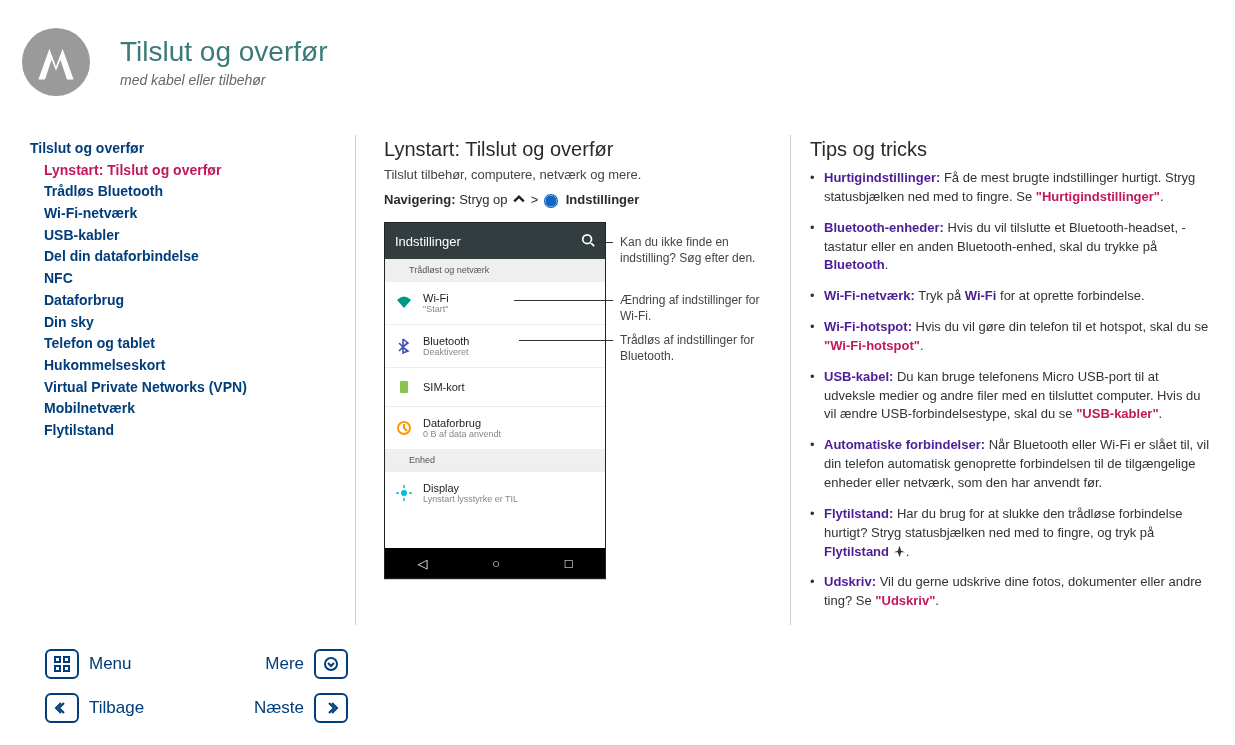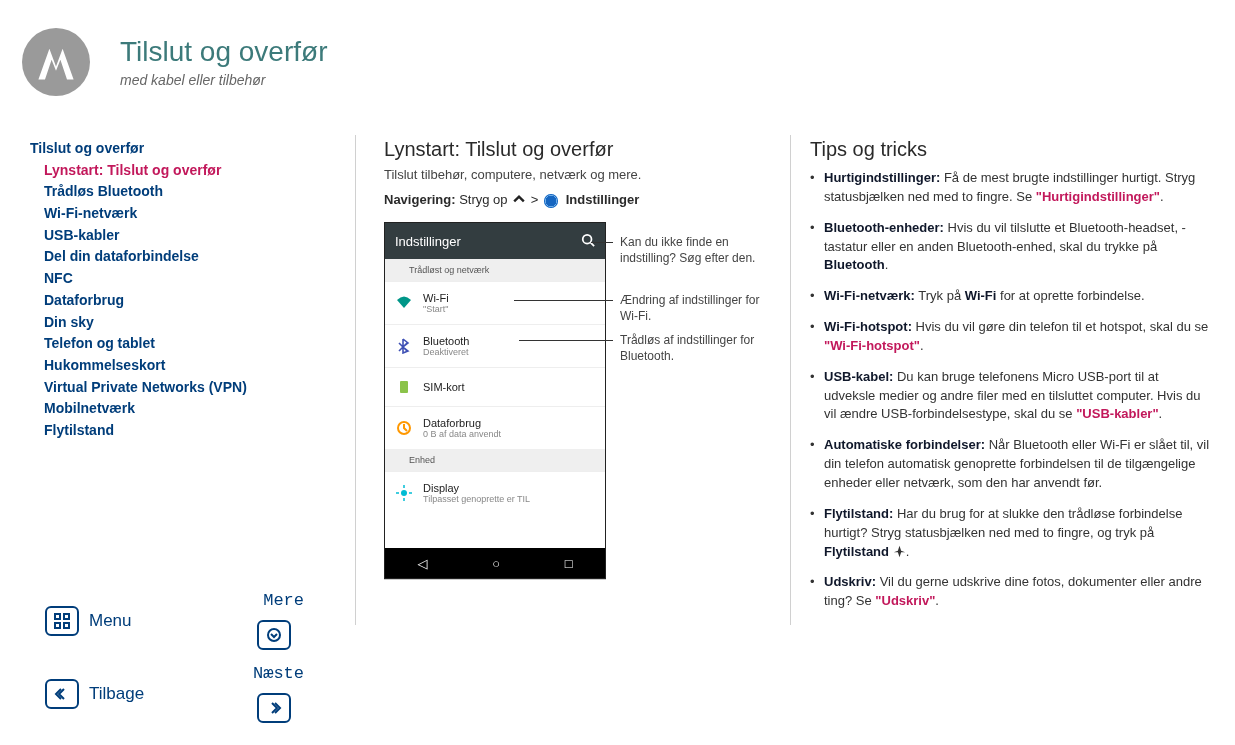--- a/index.html
+++ b/index.html
@@ -147,41 +147,41 @@
 
   
   .tips ul{list-style:none;padding:0;margin:8px 0 0 0;}
   .tips li{
     position:relative;padding-left:14px;margin-bottom:12px;
     font-size:13px;line-height:1.45;color:#333;
   }
   .tips li::before{
     content:"•";position:absolute;left:0;top:0;color:#333;
   }
-  .tips b{font-weight:bold;color:#0f172a;}
+  .tips b{font-weight:bold;color:#4c1d95;}
   .tips .lk{color:var(--link-pink);font-weight:bold;cursor:pointer;}
   .airplane-icon svg{width:13px;height:13px;vertical-align:-2px;}
 
   
   .bottom-nav{
     position:absolute;left:30px;bottom:22px;
     display:grid;grid-template-columns:auto auto;column-gap:80px;row-gap:14px;
     font-size:17px;color:var(--navy);
   }
   .bn{
     display:flex;align-items:center;gap:10px;cursor:pointer;padding-left:15px;
   }
   .bn .lab{min-width:60px;}
   .bn.right .lab{text-align:right;}
   .bn .chip{
     width:30px;height:26px;border:2px solid var(--navy);
     border-radius:6px;display:flex;align-items:center;justify-content:center;
   }
   .bn .chip svg{width:16px;height:16px;stroke:var(--navy);fill:none;stroke-width:2;}
-  .bn.right{flex-direction:column;font-family:Liberation Mono, monospace;}
+  .bn.right{flex-direction:row;}
 </style>
 </head>
 <body>
 
 <div class="header">
   <div class="moto-logo">
     <svg viewBox="0 0 100 100">
         <path d="M10 90 L35 20 L50 60 L65 20 L90 90 L75 90 L60 45 L50 70 L40 45 L25 90 Z"></path>
       </svg>
   </div>
@@ -306,21 +306,21 @@
                 <g stroke="#00bcd4" stroke-width="1.5">
                   <line x1="8" y1="0" x2="8" y2="3"></line>
                   <line x1="8" y1="13" x2="8" y2="16"></line>
                   <line x1="0" y1="8" x2="3" y2="8"></line>
                   <line x1="13" y1="8" x2="16" y2="8"></line>
                 </g>
               </svg>
             </span>
             <div class="txt">
               <div class="t1">Display</div>
-              <div class="t2">Tilpasset genoprette er TIL</div>
+              <div class="t2">Lynstart lysstyrke er TIL</div>
             </div>
           </div>
         </div>
       <div class="phone-spacer"></div>
       <div class="phone-nav">
         <span>◁</span>
         <span>○</span>
         <span>□</span>
       </div>
     </div>

